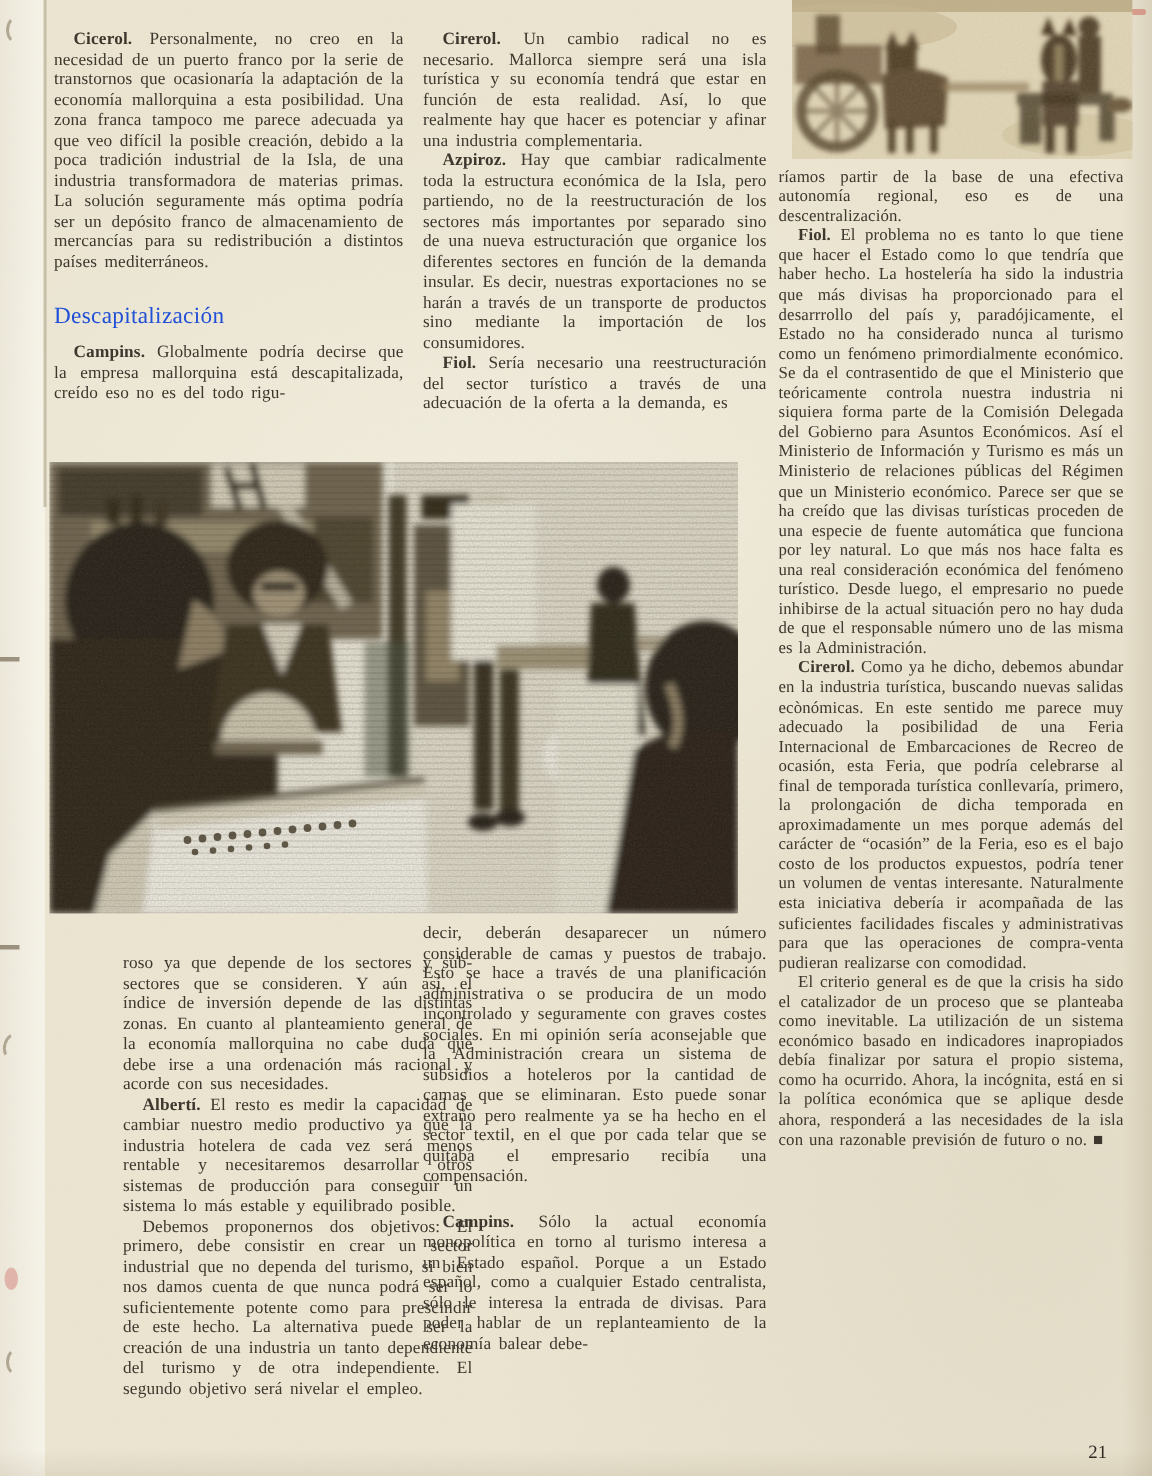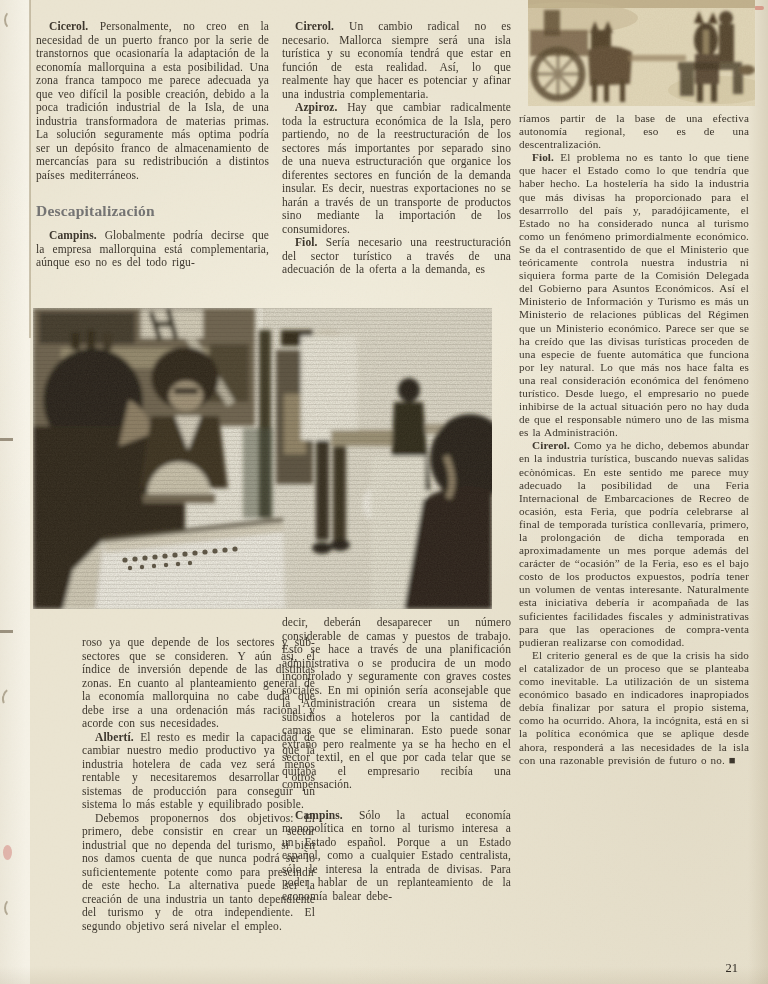--- a/index.html
+++ b/index.html
@@ -24,22 +24,22 @@
   .dash{position:absolute;width:13px;height:3px;background:#6b5f49;opacity:.65;z-index:4;}
   .pink-smudge{position:absolute;width:9px;height:15px;background:#d8968f;border-radius:50%;opacity:.65;z-index:4;}
   .red-dot{position:absolute;width:10px;height:4px;background:#cf6f63;border-radius:2px;opacity:.6;z-index:4;}
 
   
   .txt{position:absolute;font-size:11.5px;line-height:13.5px;text-align:justify;
        word-spacing:2px;letter-spacing:.1px;color:#3a342b;overflow:hidden;z-index:5;}
   .txt p{margin:0;text-indent:0;}
   .txt p.ind{text-indent:13px;}
   .speaker{font-weight:bold;}
-  h2.sec1{font-family:"Liberation Serif",serif;font-size:15.5px;line-height:18px;font-weight:bold;
-          color:#737373;margin:20px 0 9px 0;text-align:left;letter-spacing:.2px;}
+  h2.sec1{font-family:"Liberation Serif",serif;font-size:15.5px;line-height:18px;font-weight:normal;
+          color:#1d4ed8;margin:20px 0 9px 0;text-align:left;letter-spacing:.2px;}
   h3.sec2{font-size:14.5px;line-height:17.5px;font-weight:bold;color:#27221a;
           margin:17px 0 12px 0;text-align:left;letter-spacing:.2px;}
   #left-top{left:36px;top:20px;width:233px;height:286px;}
   #left-bottom{left:36px;top:636px;width:233px;height:366px;margin-left:46px;}
   #mid-top{left:282px;top:20px;width:229px;height:286px;}
   #mid-bottom{left:282px;top:616px;width:229px;height:366px;}
   #right-col{left:519px;top:112px;width:230px;height:842px;font-size:11.2px;line-height:13.1px;word-spacing:1px;}
   #page-num{position:absolute;right:30px;bottom:8px;font-size:12.5px;font-weight:normal;color:#2c2720;z-index:6;}
 
   
@@ -202,21 +202,21 @@
         <circle cx="157" cy="255" r="2.2"></circle>
     </g>
     <rect width="459" height="301" filter="url(#grainM)" opacity=".55"></rect>
   </svg>
   <div class="scanlines"></div>
 </div>
 
 <div class="txt" id="left-top">
   <p class="ind"><span class="speaker">Cicerol.</span><span> Personalmente, no creo en la necesidad de un puerto franco por la serie de transtornos que ocasionaría la adaptación de la economía mallorquina a esta posibilidad. Una zona franca tampoco me parece adecuada ya que veo difícil la posible creación, debido a la poca tradición industrial de la Isla, de una industria transformadora de materias primas. La solución seguramente más optima podría ser un depósito franco de almacenamiento de mercancías para su redistribución a distintos países mediterráneos.</span></p>
   <h2 class="sec1">Descapitalización</h2>
-  <p class="ind"><span class="speaker">Campins.</span><span> Globalmente podría decirse que la empresa mallorquina está complementaria, aúnque eso no es del todo rigu-</span></p>
+  <p class="ind"><span class="speaker">Campins.</span><span> Globalmente podría decirse que la empresa mallorquina está descapitalizada, creído eso no es del todo rigu-</span></p>
 </div>
 
 <div class="txt" id="left-bottom">
   <p><span>roso ya que depende de los sectores y sub-sectores que se consideren. Y aún así, el índice de inversión depende de las distintas zonas. En cuanto al planteamiento general de la economía mallorquina no cabe duda que debe irse a una ordenación más racional y acorde con sus necesidades.</span></p>
   <p class="ind"><span class="speaker">Albertí.</span><span> El resto es medir la capacidad de cambiar nuestro medio productivo ya que la industria hotelera de cada vez será menos rentable y necesitaremos desarrollar otros sistemas de producción para conseguir un sistema lo más estable y equilibrado posible.</span></p>
   <p class="ind"><span>Debemos proponernos dos objetivos: El primero, debe consistir en crear un sector industrial que no dependa del turismo, si bien nos damos cuenta de que nunca podrá ser lo suficientemente potente como para prescindir de este hecho. La alternativa puede ser la creación de una industria un tanto dependiente del turismo y de otra independiente. El segundo objetivo será nivelar el empleo.</span></p>
 </div>
 
 <div class="txt" id="mid-top">
   <p class="ind"><span class="speaker">Cirerol.</span><span> Un cambio radical no es necesario. Mallorca siempre será una isla turística y su economía tendrá que estar en función de esta realidad. Así, lo que realmente hay que hacer es potenciar y afinar una industria complementaria.</span></p>

